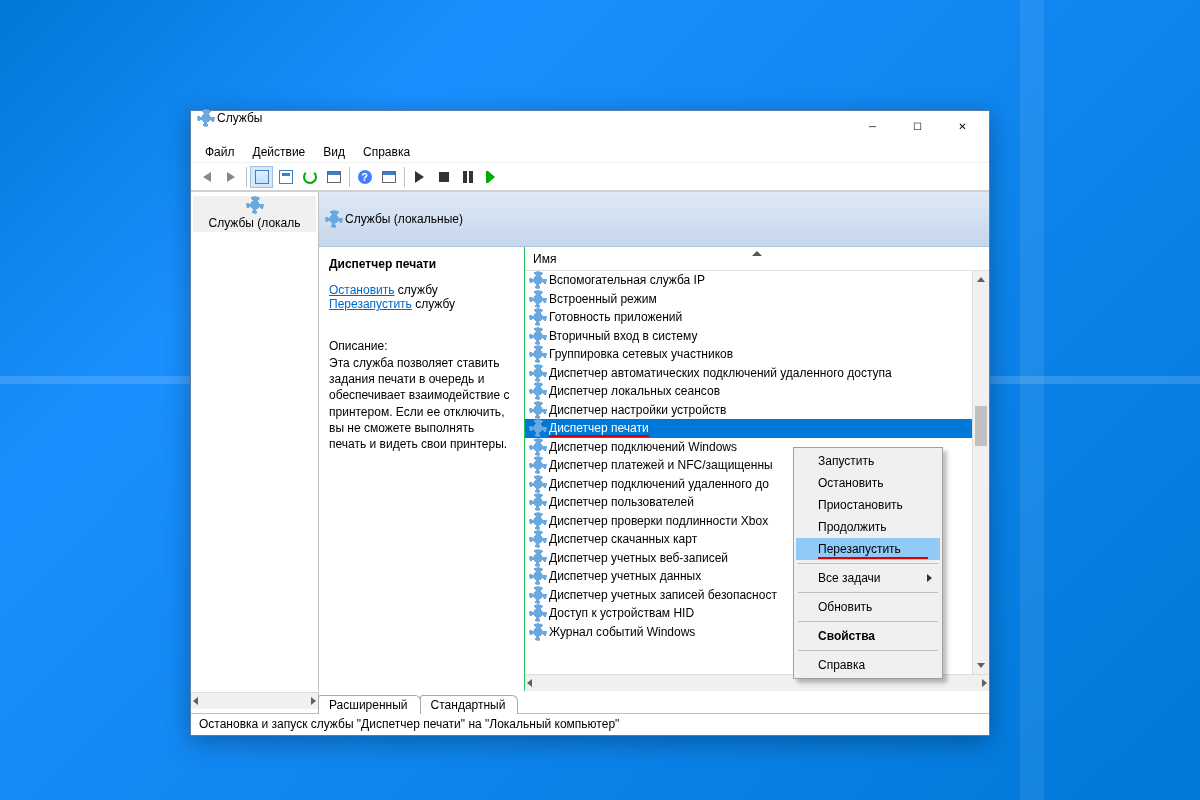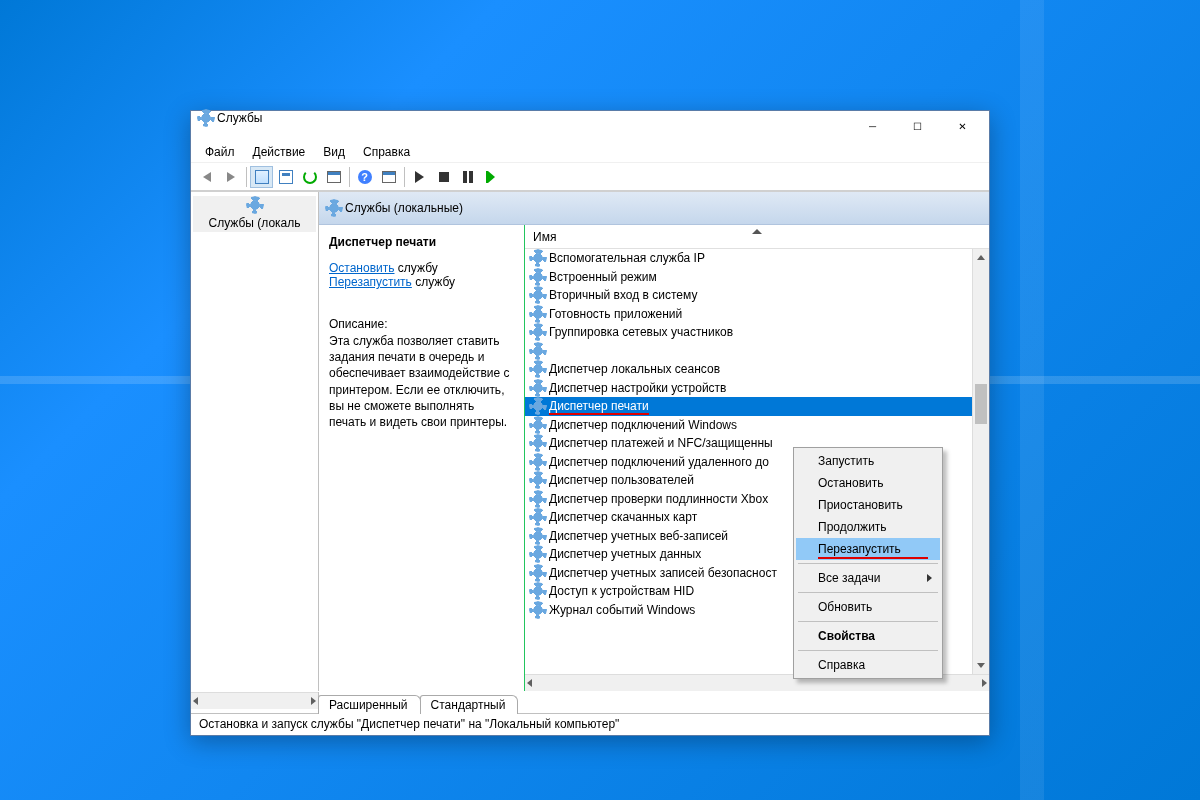--- a/index.html
+++ b/index.html
@@ -65,21 +65,21 @@
 .ico-pause{width:10px;height:12px;display:flex;gap:2px;}
 .ico-pause::before,.ico-pause::after{content:'';width:4px;height:12px;background:#333;}
 .ico-replay{width:0;height:0;border-top:6px solid transparent;border-bottom:6px solid transparent;border-left:7px solid #0a0;position:relative;}
 .ico-replay::after{content:'';position:absolute;left:-9px;top:-6px;width:2px;height:12px;background:#0a0;}
 
 .body { flex: 1; display: flex; min-height: 0; border-top:1px solid #d0d0d0;}
 .tree-pane { width: 128px; border-right: 1px solid #c0c0c0; background: #fff; padding: 4px 2px; overflow:hidden;}
 .tree-item { display: flex; align-items: center; gap: 4px; padding: 2px 4px; white-space:nowrap;flex-direction:column;}
 .tree-item.sel { background: #f0f0f0; }
 .main-pane { flex: 1; display: flex; flex-direction: column; background: #fff; min-width:0;}
-.main-header { display: flex; align-items: center; gap: 4px; padding: 9px 8px;
+.main-header { display: flex; align-items: center; gap: 4px; padding: 20px 8px;
   background: linear-gradient(#dfe9f5,#c5d7ec); border-bottom:1px solid #b0c4de;}
 .main-content { flex: 1; display: flex; min-height: 0;}
 .detail-pane { width: 205px; padding: 10px 10px; background:#fff;}
 .detail-pane .svc-name { font-weight: bold; margin-bottom: 12px; }
 .detail-pane a { color: #0066cc; text-decoration: underline; }
 .detail-pane .desc-lbl { margin-top: 28px; margin-bottom:2px; }
 .detail-pane .desc { line-height: 1.35; }
 .list-wrap { flex:1; display:flex; flex-direction:column; border-left:1px solid #22c55e; min-width:0;}
 .list-header { display:flex; height:24px; align-items:center; border-bottom:1px solid #e0e0e0; position:relative;}
 .list-header .col { padding:0 8px; flex:1; position:relative;}
@@ -224,32 +224,33 @@
             <div class="svc-row">
                 <span class="gear-icon"></span>
                 <span class="lbl-wrap"><span>Вспомогательная служба IP</span></span>
               </div>
               <div class="svc-row">
                 <span class="gear-icon"></span>
                 <span class="lbl-wrap"><span>Встроенный режим</span></span>
               </div>
               <div class="svc-row">
                 <span class="gear-icon"></span>
+                <span class="lbl-wrap"><span>Готовность приложений</span></span>
+              </div>
+              <div class="svc-row">
+                <span class="gear-icon"></span>
                 <span class="lbl-wrap"><span>Вторичный вход в систему</span></span>
               </div>
               <div class="svc-row">
                 <span class="gear-icon"></span>
-                <span class="lbl-wrap"><span>Готовность приложений</span></span>
-              </div>
-              <div class="svc-row">
-                <span class="gear-icon"></span>
                 <span class="lbl-wrap"><span>Группировка сетевых участников</span></span>
               </div>
               <div class="svc-row">
                 <span class="gear-icon"></span>
+                <span class="lbl-wrap"><span>Диспетчер автоматических подключений удаленного доступа</span></span>
               </div>
               <div class="svc-row">
                 <span class="gear-icon"></span>
                 <span class="lbl-wrap"><span>Диспетчер локальных сеансов</span></span>
               </div>
               <div class="svc-row">
                 <span class="gear-icon"></span>
                 <span class="lbl-wrap"><span>Диспетчер настройки устройств</span></span>
               </div>
               <div class="svc-row selected">

